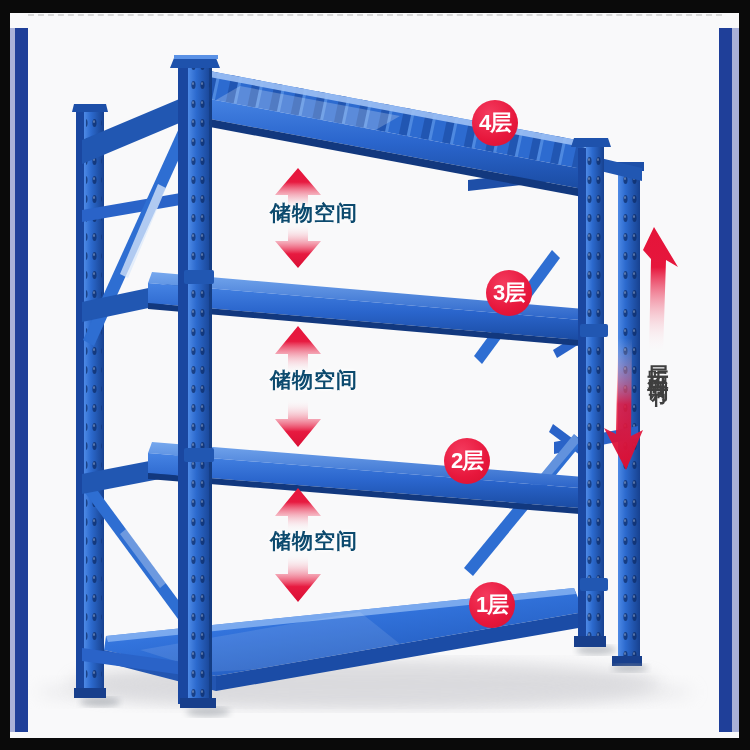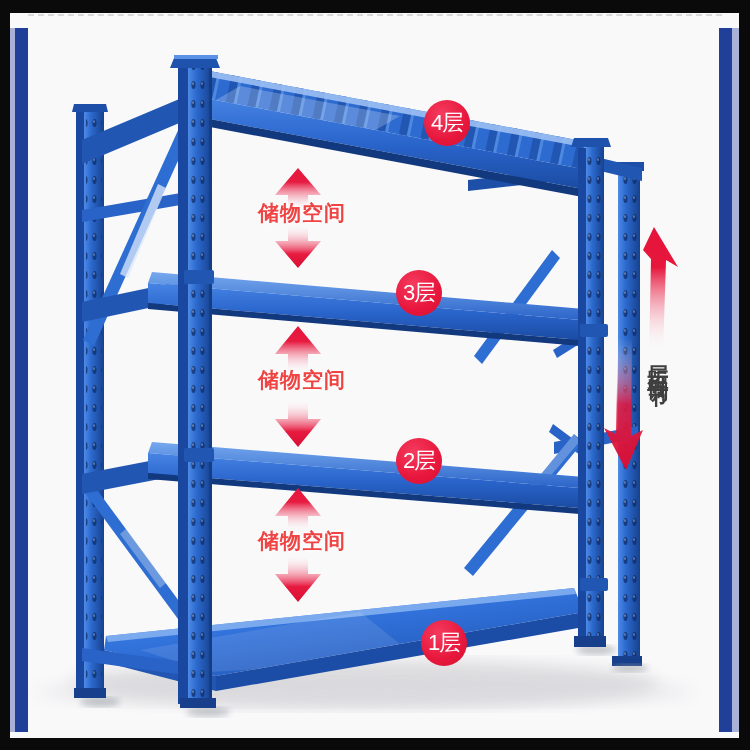--- a/index.html
+++ b/index.html
@@ -3,26 +3,26 @@
 <meta charset="utf-8">
 <style>
   html,body{margin:0;padding:0;background:#fff;}
   .stage{position:relative;width:750px;height:750px;background:#f9f9fa;overflow:hidden;
          font-family:"Liberation Sans",sans-serif;}
   .rack-svg{position:absolute;left:0;top:0;width:750px;height:750px;}
   
   .badge{position:absolute;width:46px;height:46px;border-radius:50%;
          background:radial-gradient(circle at 38% 30%, #f43b5e 0%, #e7173c 60%, #d5112f 100%);
          color:#fff;display:flex;align-items:center;justify-content:center;
-         font-size:22px;font-weight:normal;letter-spacing:-1px;}
+         font-size:22px;font-weight:bold;letter-spacing:-1px;margin-left:48px;}
   
   .space-group{position:absolute;left:250px;width:96px;}
   .sg-arrows{position:absolute;left:0;top:0;width:96px;height:100%;}
-  .sg-text{position:absolute;left:4px;width:100%;text-align:center;
-           font-size:21px;font-weight:600;color:#ef4444;letter-spacing:1px;
+  .sg-text{position:absolute;left:16px;width:100%;text-align:center;
+           font-size:21px;font-weight:600;color:#0c4a6e;letter-spacing:1px;
            text-shadow:0 0 4px #fff,0 0 7px #fff;}
   
   .side-note{position:absolute;left:644px;top:349px;height:140px;
              writing-mode:vertical-rl;text-orientation:upright;
              font-size:21px;font-weight:600;color:#3f3f3f;letter-spacing:5px;}
   
   .bar-black{position:absolute;background:#0a0a0a;}
   .bb-top{left:0;top:0;width:750px;height:13px;}
   .bb-bottom{left:0;top:738px;width:750px;height:12px;}
   .bb-left{left:0;top:0;width:10px;height:750px;}
@@ -197,23 +197,23 @@
       <rect x="580" y="324" width="28" height="13" rx="2" fill="#2157b2"></rect>
       <rect x="580" y="578" width="28" height="13" rx="2" fill="#2157b2"></rect>
       <rect x="574" y="636" width="32" height="11" fill="#183f8c"></rect>
     </g>
 
     <polygon points="654,227 678,267 666,260 663,354 649,354 651,259 643,250" fill="url(#gradRightUp)"></polygon>
     <polygon points="626,470 604,428 616,434 618,338 632,338 631,436 643,430" fill="url(#gradRightDn)"></polygon>
   </svg>
 
   <div class="badge" style="left:424px;top:100px">4层</div>
-  <div class="badge" style="left:396px;top:270px">3层</div>
+  <div class="badge" style="left:438px;top:270px">3层</div>
   <div class="badge" style="left:396px;top:438px">2层</div>
-  <div class="badge" style="left:421px;top:620px">1层</div>
+  <div class="badge" style="left:421px;top:582px">1层</div>
 
   <div class="space-group" style="top:168px;height:100px">
     <svg class="sg-arrows" viewBox="0 0 96 100" preserveAspectRatio="none">
       <polygon points="48,0 71,27 58,27 58,44 38,44 38,27 25,27" fill="url(#agU)"></polygon>
       <polygon points="48,100 71,73 58,73 58,56 38,56 38,73 25,73" fill="url(#agD)"></polygon>
     </svg>
     <div class="sg-text" style="top:31px">储物空间</div>
   </div>
 
   <div class="space-group" style="top:326px;height:121px">

